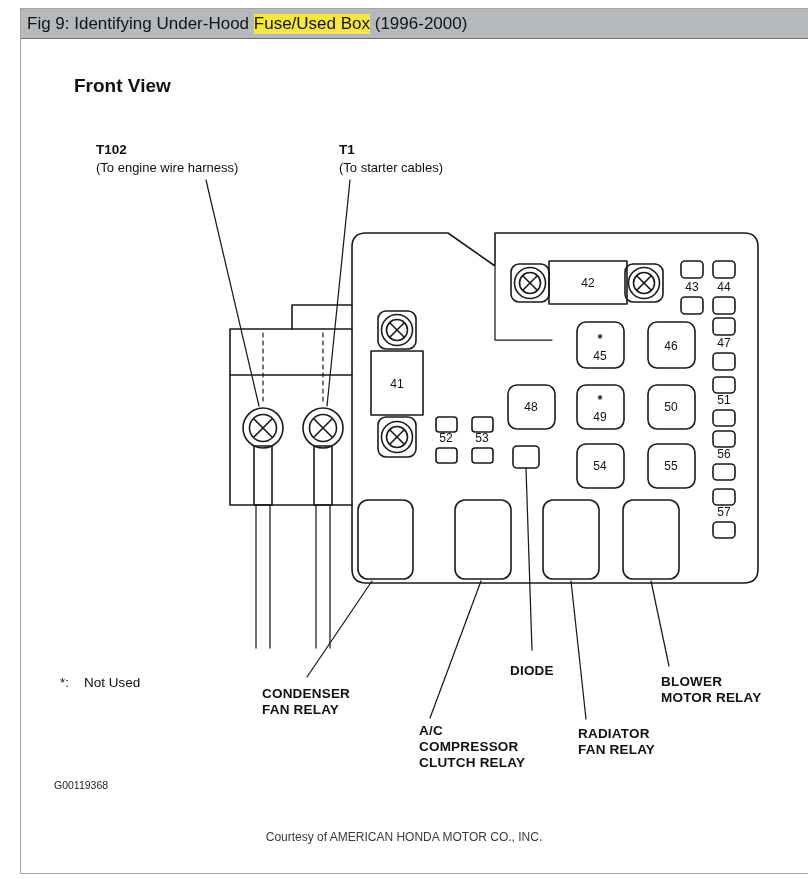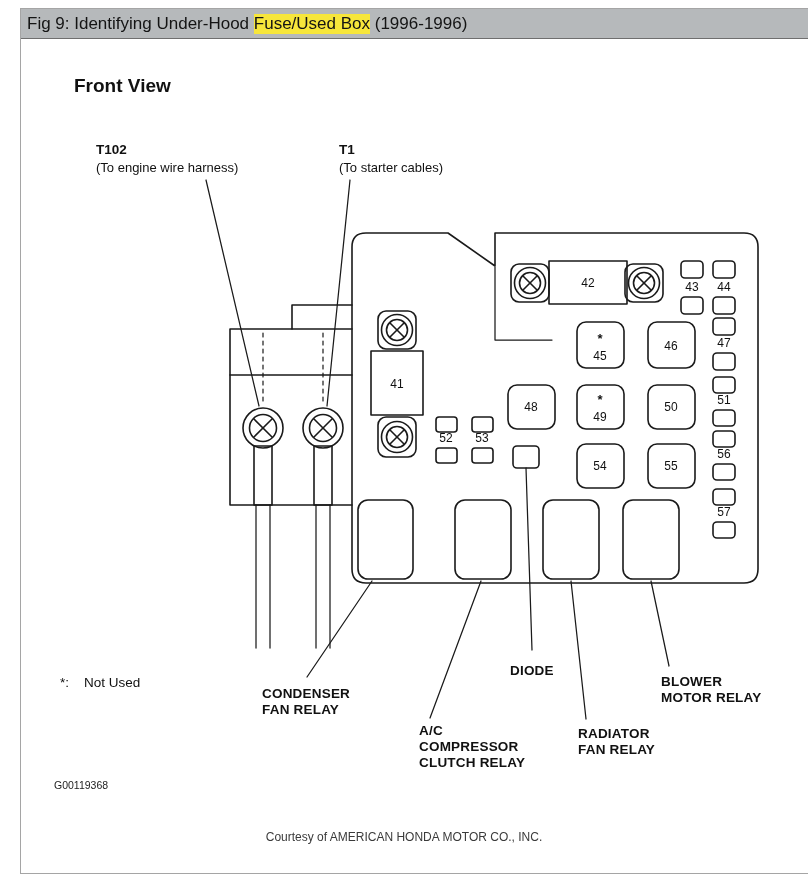--- a/index.html
+++ b/index.html
@@ -23,21 +23,21 @@
   .pn{font-size:10.5px;fill:#222;}
   .credit{font-size:12px;fill:#3a3a3a;text-anchor:middle;}
 </style>
 </head>
 <body>
 
 <div class="frame">
   <div class="header-bar">
     <span>Fig 9: Identifying Under-Hood </span>
       <span class="hl">Fuse/Used Box</span>
-      <span> (1996-1996)</span>
+      <span> (1996-2000)</span>
   </div>
 </div>
 
 <svg class="diagram" viewBox="0 0 808 879">
   <defs>
     <g id="screw" class="ink">
       <circle r="15.5"></circle>
         <circle r="10.5"></circle>
       <line x1="-7" y1="-7" x2="7" y2="7"></line>
         <line x1="-7" y1="7" x2="7" y2="-7"></line>

